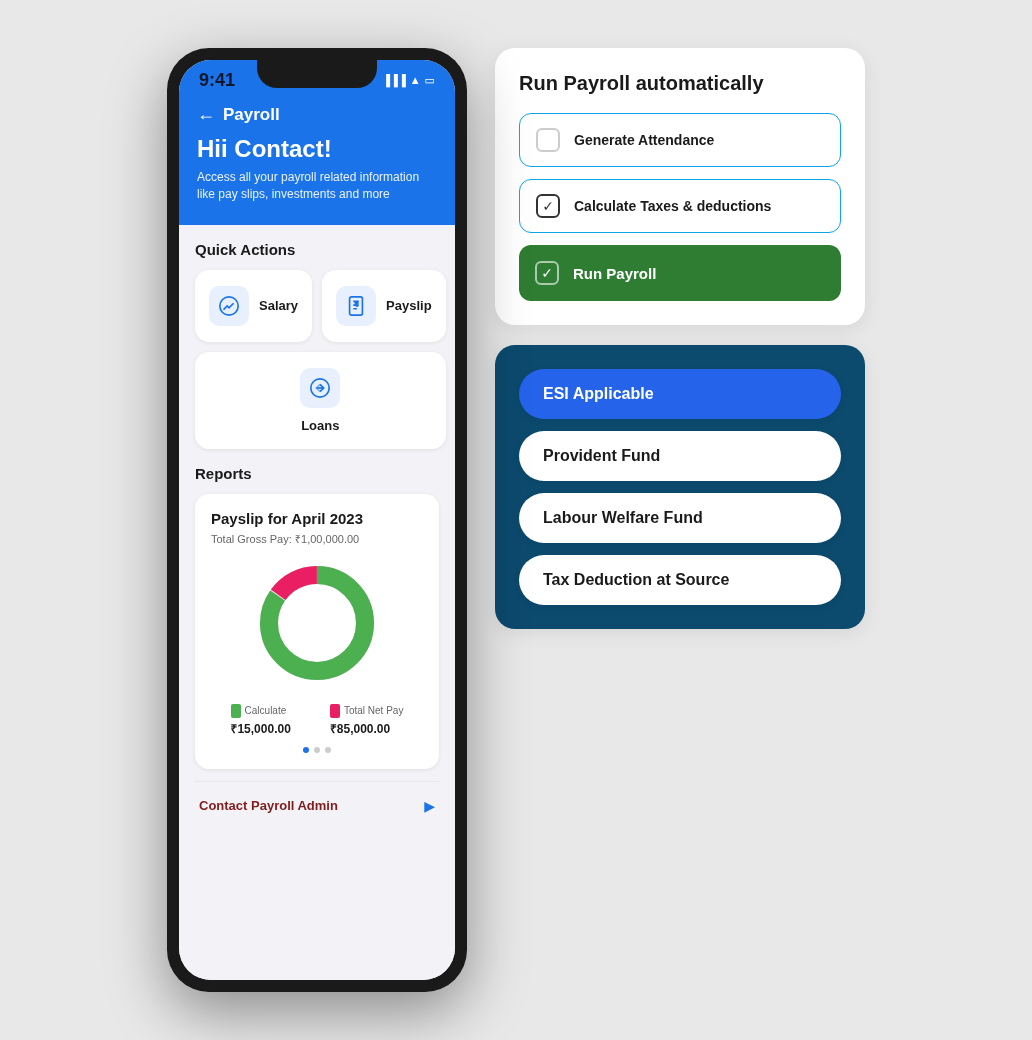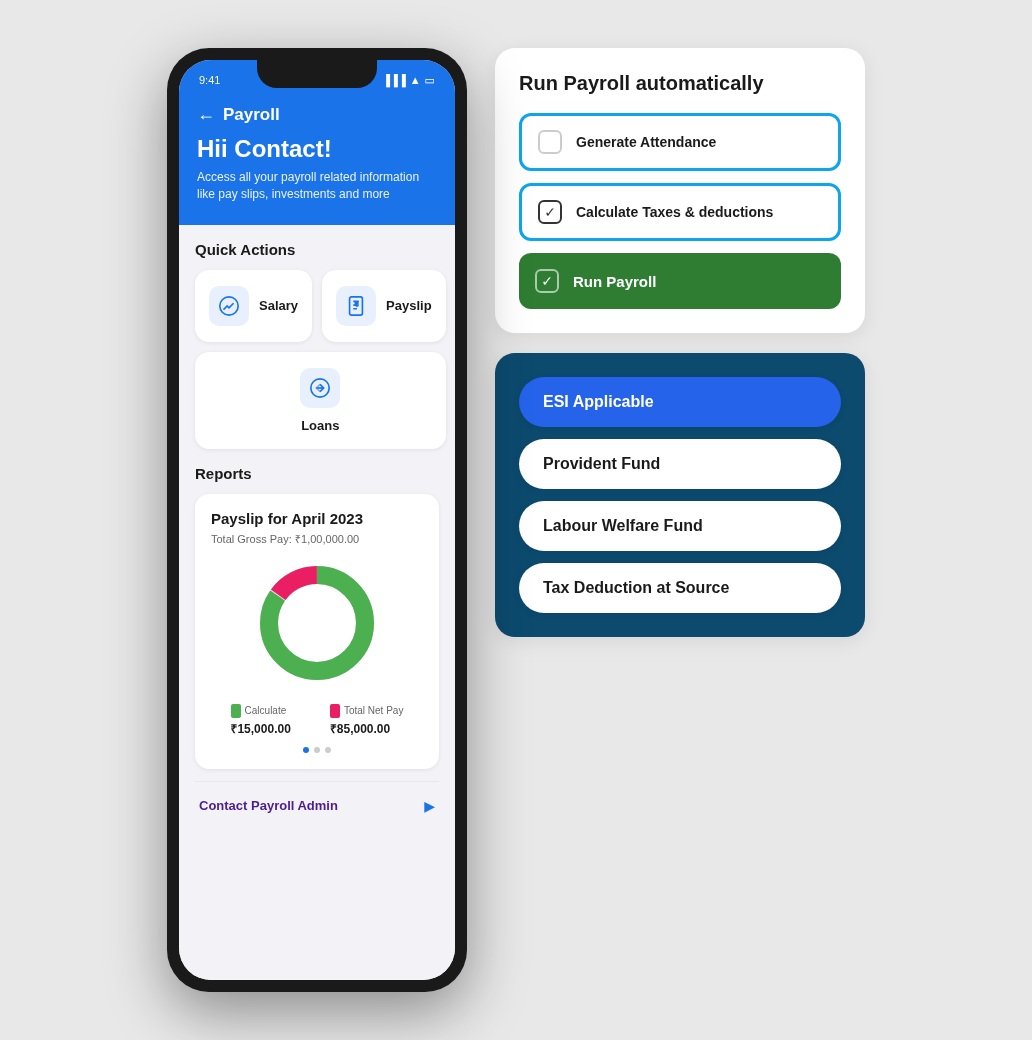--- a/index.html
+++ b/index.html
@@ -56,23 +56,23 @@
     
     .status-bar {
       background: #1a73e8;
       display: flex;
       justify-content: space-between;
       align-items: center;
       padding: 8px 20px 4px;
       height: 36px;
     }
     .status-time {
-      color: #fef9c3;
-      font-size: 11px;
-      font-weight: 400;
+      color: #0f172a;
+      font-size: 18px;
+      font-weight: 700;
     }
     .status-icons {
       display: flex;
       gap: 4px;
       align-items: center;
       color: white;
       font-size: 11px;
     }
 
     
@@ -236,21 +236,21 @@
       display: flex;
       justify-content: space-between;
       align-items: center;
       padding: 16px 4px;
       border-top: 1px solid #e8e8e8;
       margin-top: 12px;
     }
     .contact-label {
       font-size: 13px;
       font-weight: 600;
-      color: #4c1d95;
+      color: #7f1d1d;
     }
     .chevron-right { color: #1a73e8; font-size: 14px; }
 
     
     .right-panel {
       display: flex;
       flex-direction: column;
       gap: 20px;
       width: 370px;
     }
@@ -278,21 +278,21 @@
 
     
     .checklist-item {
       display: flex;
       align-items: center;
       gap: 14px;
       padding: 14px 16px;
       background: white;
       border-radius: 12px;
       margin-bottom: 12px;
-      border: 3px solid #0ea5e9;
+      border: 1px solid #0ea5e9;
     }
     .checkbox {
       width: 24px;
       height: 24px;
       border: 2px solid #ccc;
       border-radius: 6px;
       display: flex;
       align-items: center;
       justify-content: center;
       flex-shrink: 0;

